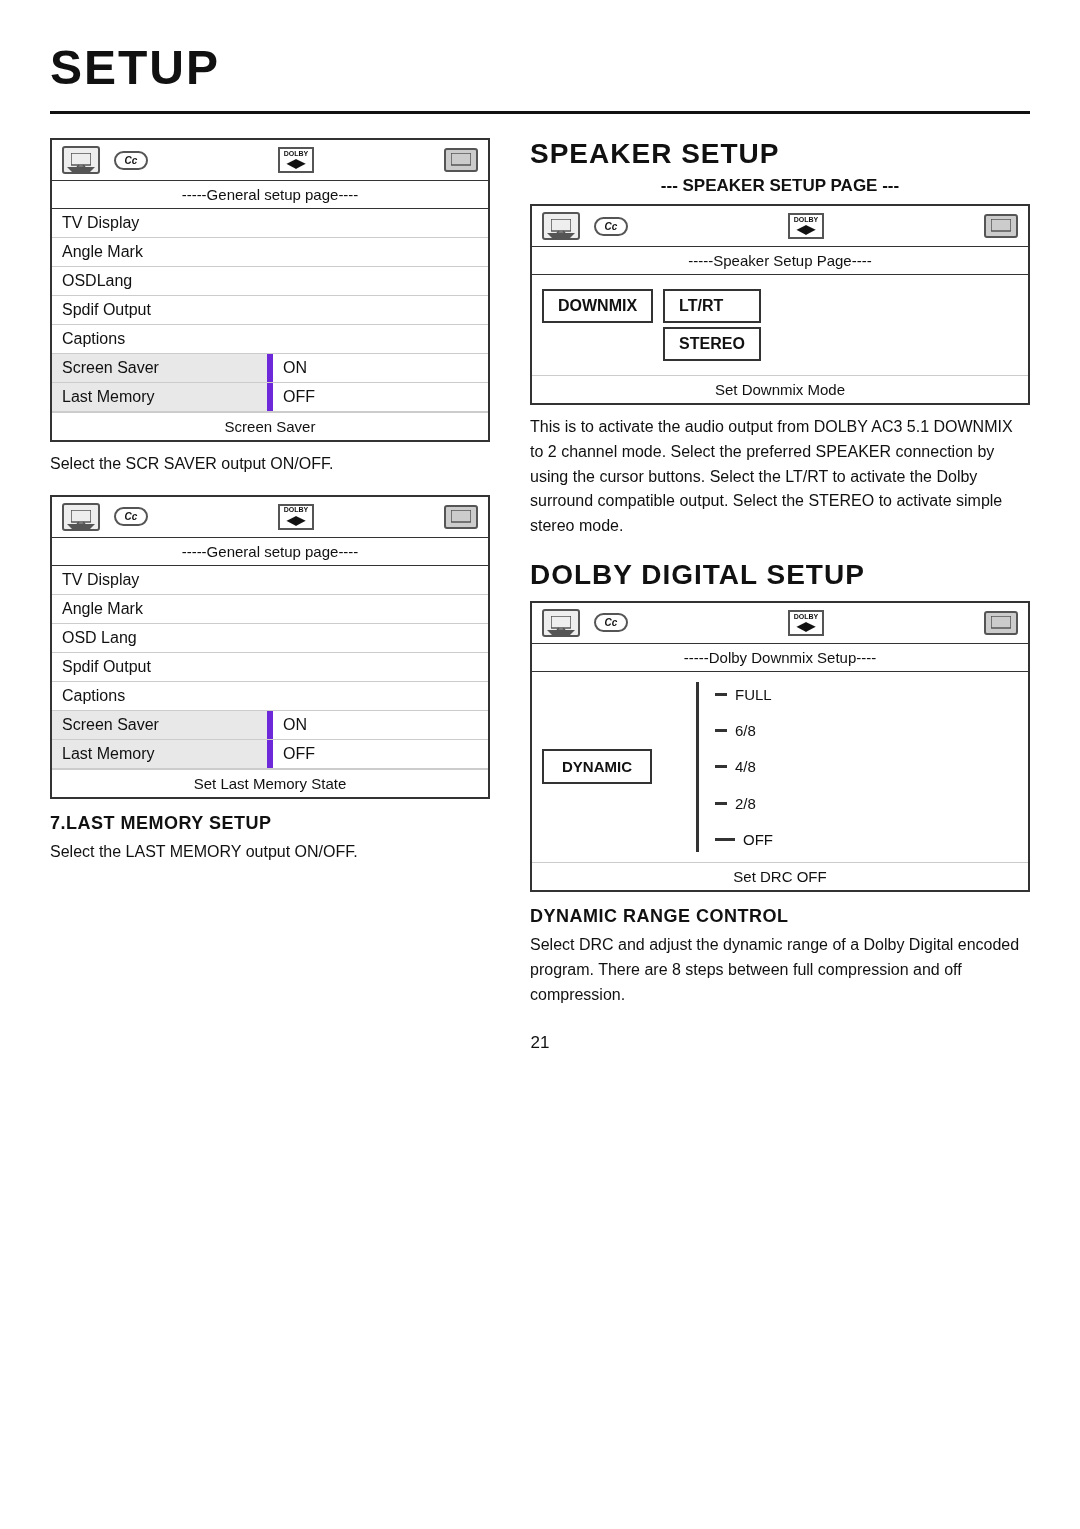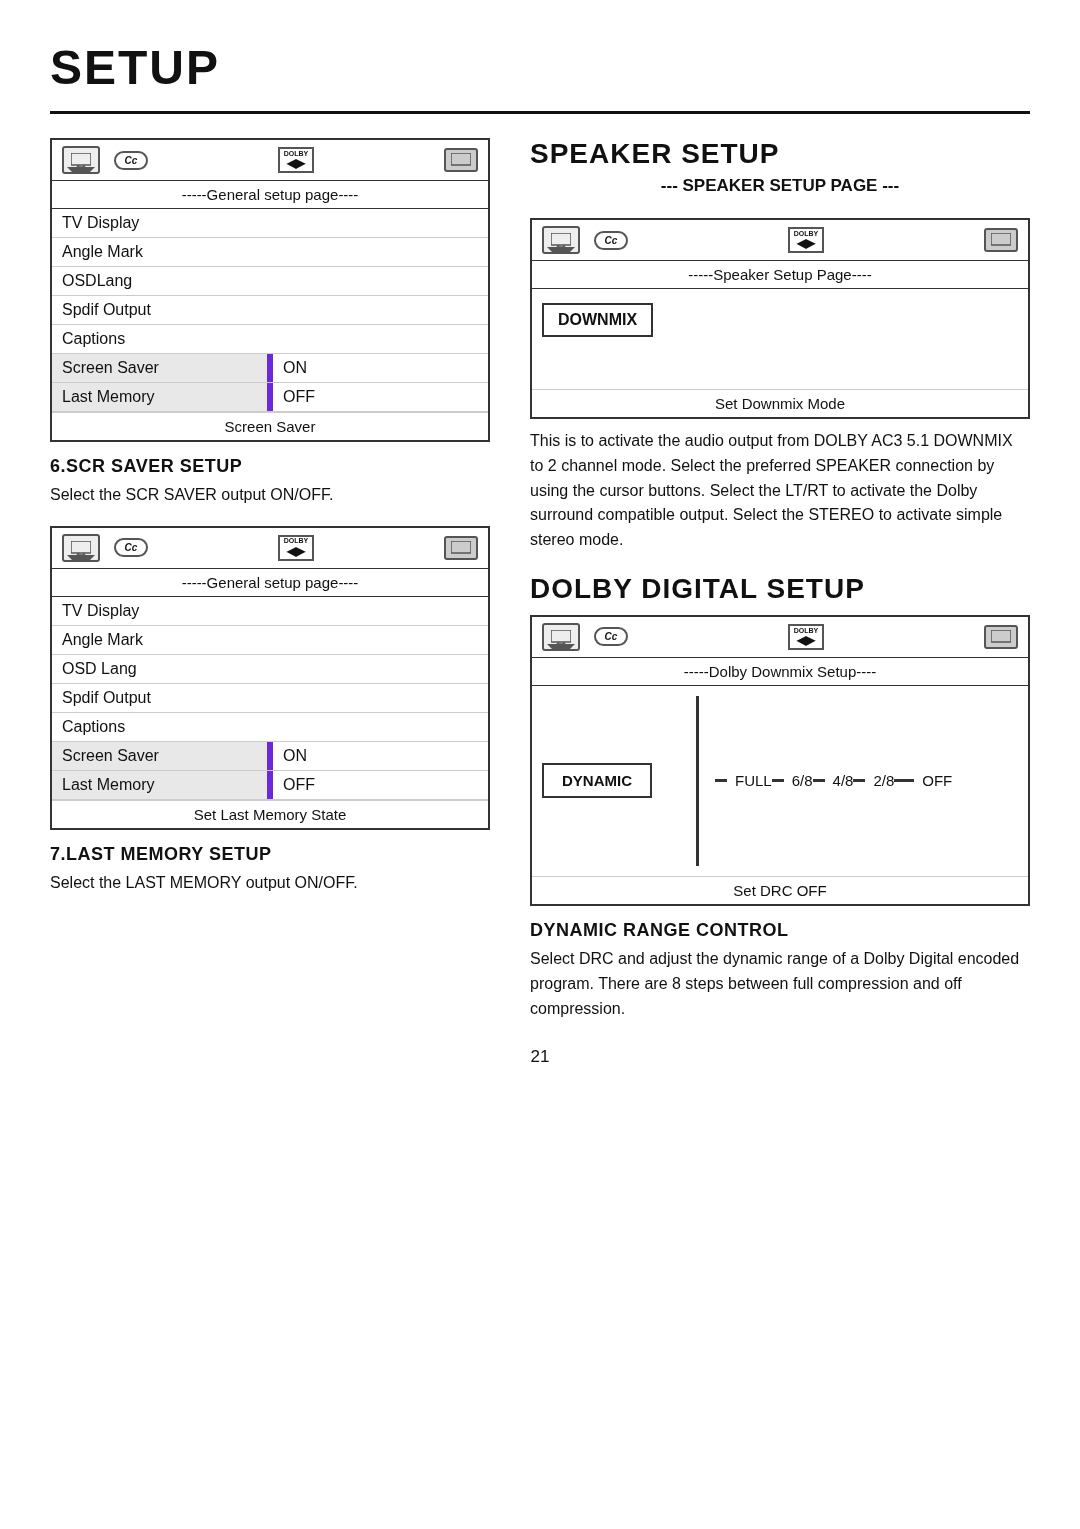--- a/index.html
+++ b/index.html
@@ -131,21 +131,21 @@
     .speaker-title {
       font-size: 28px;
       font-weight: 900;
       letter-spacing: 1px;
       margin-bottom: 6px;
     }
     .speaker-subtitle {
       font-size: 17px;
       font-weight: bold;
       text-align: center;
-      margin-bottom: 22px;
+      margin-bottom: 8px;
     }
 
     .speaker-menu-box {
       border: 2px solid #333;
       margin-bottom: 10px;
     }
     .speaker-rows {
       display: flex;
       padding: 14px 10px;
       gap: 10px;
@@ -284,21 +284,20 @@
         <div class="menu-cell with-border">ON</div>
       </div>
       <div class="menu-row">
         <div class="menu-cell selected">Last Memory</div>
         <div class="menu-cell with-border">OFF</div>
       </div>
       <div class="menu-footer">Screen Saver</div>
     </div>
 
     <div>
-      <div class="section-heading">6.SCR SAVER SETUP</div>
       <div class="section-text">Select the SCR SAVER output ON/OFF.</div>
     </div>
 
     <div class="menu-box" style="margin-top:18px;">
       <div class="menu-box-header">
         <div class="icon-group">
           <div class="icon-tv">
             <svg width="20" height="14" viewBox="0 0 20 14">
                 <rect x="0" y="0" width="20" height="12" rx="1" fill="none" stroke="#555" stroke-width="1.5"></rect>
                 <line x1="8" y1="12" x2="6" y2="14" stroke="#555" stroke-width="1.5"></line>
@@ -381,20 +380,24 @@
           </div>
           <div class="icon-screen">
             <svg width="20" height="14" viewBox="0 0 20 14">
                 <rect x="0" y="0" width="20" height="12" rx="1" fill="#ccc" stroke="#555" stroke-width="1.5"></rect>
               </svg>
           </div>
         </div>
         <div class="menu-subtitle">-----Speaker Setup Page----</div>
         <div class="speaker-rows">
           <div class="speaker-btn">DOWNMIX</div>
+          <div class="speaker-right">
+            <div class="speaker-btn active">LT/RT</div>
+            <div class="speaker-btn">STEREO</div>
+          </div>
         </div>
         <div class="menu-footer">Set Downmix Mode</div>
       </div>
 
       <div class="section-text">This is to activate the audio output from DOLBY AC3 5.1 DOWNMIX to 2 channel mode.  Select the preferred SPEAKER connection by using the cursor buttons. Select the LT/RT to activate the Dolby surround compatible output. Select the STEREO to activate simple stereo mode.</div>
     </div>
 
     <div>
       <div class="dolby-section-title">DOLBY DIGITAL SETUP</div>
 
@@ -423,21 +426,21 @@
               </svg>
           </div>
         </div>
         <div class="menu-subtitle">-----Dolby Downmix Setup----</div>
         <div class="dolby-inner">
           <div class="dolby-left">
             <div class="dynamic-btn">DYNAMIC</div>
           </div>
           <div style="display:flex; align-items:stretch; margin-left: 30px;">
             <div style="width:3px; background:#333; margin-right:8px;"></div>
-            <div class="dolby-scale" style="border:none; padding:4px 0; display:flex; flex-direction:row; justify-content:space-between; min-height:170px;">
+            <div class="dolby-scale" style="border:none; padding:4px 0; display:flex; flex-direction:column; justify-content:space-between; min-height:170px;">
               <div class="scale-row">
                 <span class="scale-tick"></span>
                 <span>FULL</span>
               </div>
               <div class="scale-row">
                 <span class="scale-tick"></span>
                 <span>6/8</span>
               </div>
               <div class="scale-row">
                 <span class="scale-tick"></span>

